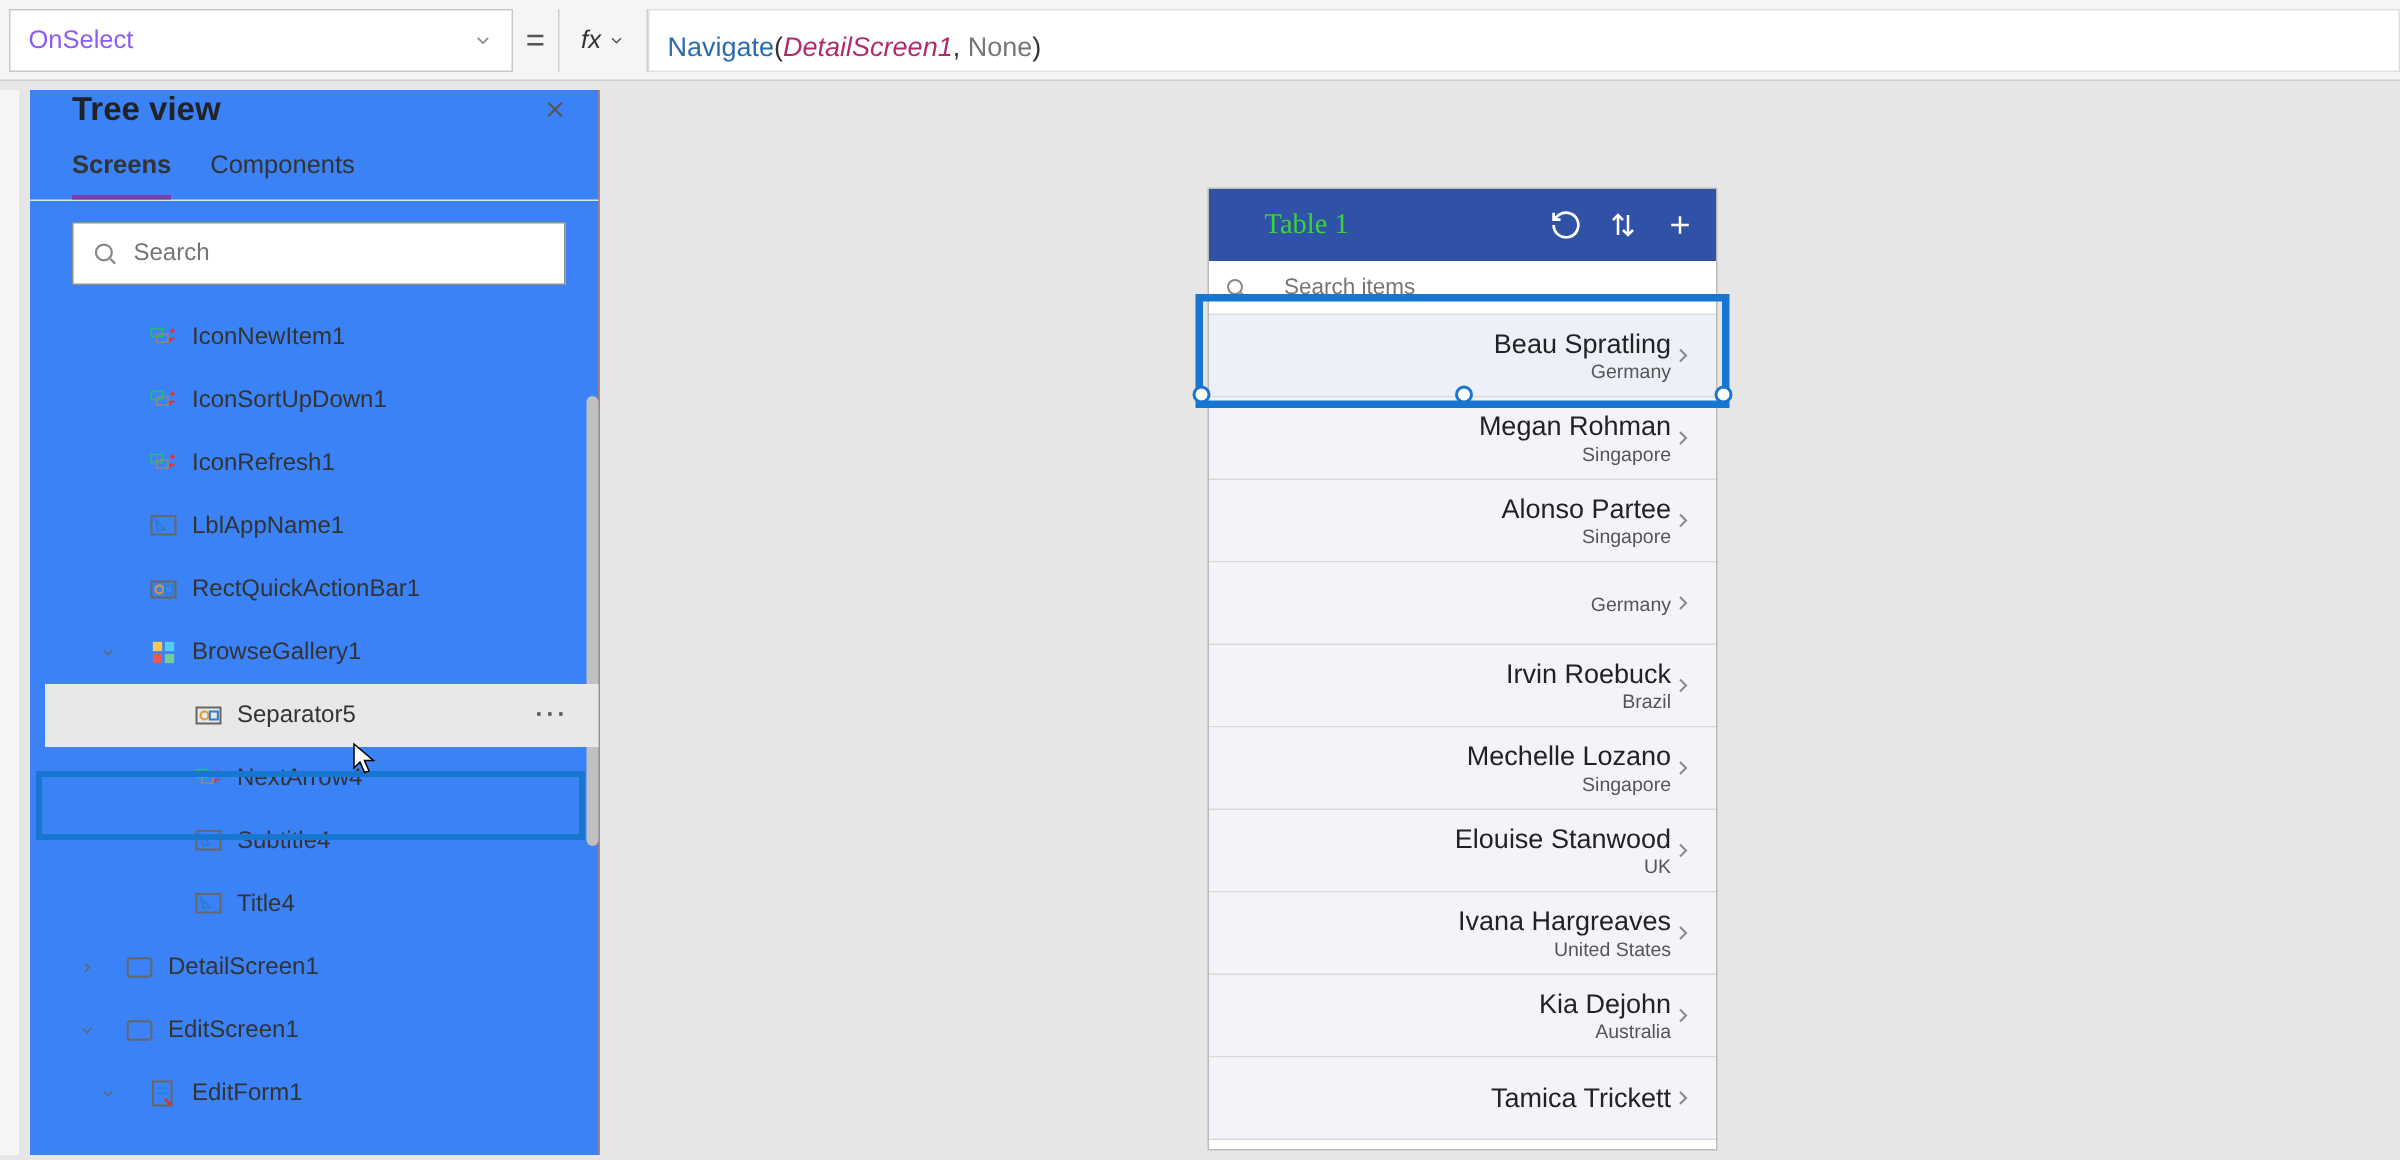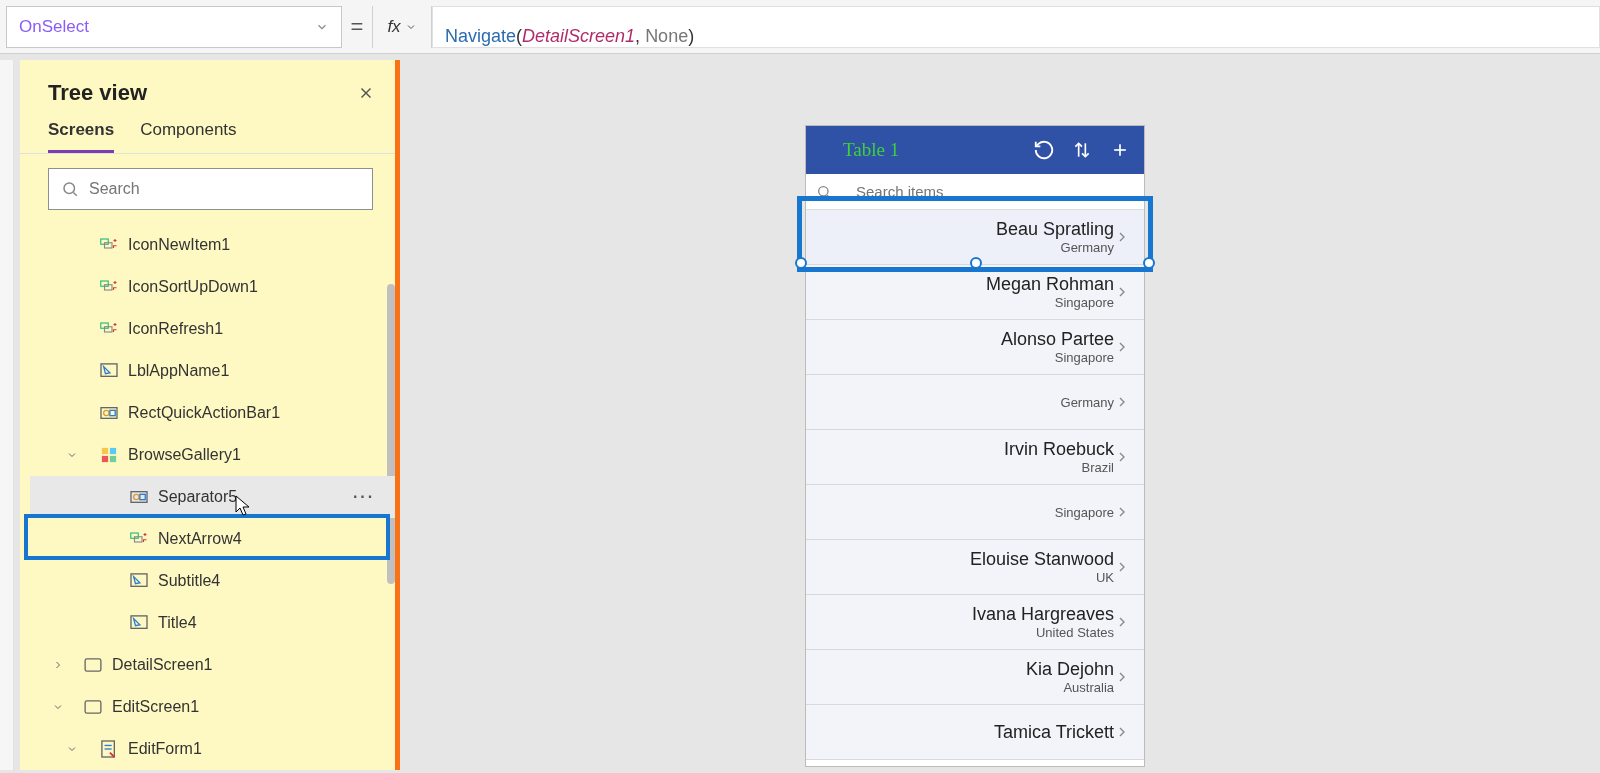--- a/index.html
+++ b/index.html
@@ -3,28 +3,28 @@
 <meta charset="utf-8">
 <style>
   * { box-sizing: border-box; margin: 0; padding: 0; font-family: "Segoe UI", Arial, sans-serif; }
   body { width: 1600px; height: 773px; background: #e6e6e6; overflow: hidden; position: relative; }
 
   
   .topbar { position: absolute; top: 0; left: 0; right: 0; height: 54px; background: #f5f5f5; border-bottom: 1px solid #d0d0d0; display: flex; align-items: center; }
   .prop-select { margin-left: 6px; width: 336px; height: 42px; border: 1px solid #c8c8c8; background: #fff; display: flex; align-items: center; padding: 0 12px; font-size: 17px; color: #8b5cf6; justify-content: space-between; }
   .eq { width: 30px; text-align: center; font-size: 22px; color: #555; }
   .fx { width: 60px; height: 42px; border-left:1px solid #d0d0d0; border-right:1px solid #d0d0d0; display:flex; align-items:center; justify-content:center; gap:4px; color:#333; font-size:17px; font-style: italic; font-family: "Segoe UI", serif;}
-  .formula { flex:1; height:42px; background:#fff; border:1px solid #e0e0e0; padding:0 12px; display:flex; align-items:flex-end; font-family: Consolas, monospace; font-size:18px; }
+  .formula { flex:1; height:42px; background:#fff; border:1px solid #e0e0e0; padding:14px 12px; display:flex; align-items:flex-start; font-family: Consolas, monospace; font-size:18px; }
   .fn-name { color:#2b6cb0; }
   .fn-paren { color:#333; }
   .fn-arg { color:#b02b6c; font-style: italic;}
   .fn-kw { color:#777; }
 
   
-  .leftpanel { position:absolute; top:60px; left:20px; width:380px; background:#fef9c3; border-right:5px solid #f97316; height:710px; padding-top:20px; }
+  .leftpanel { position:absolute; top:60px; left:20px; width:380px; background:#3b82f6; border-right:1px solid #f97316; height:710px; }
   .lp-header { display:flex; justify-content:space-between; align-items:center; padding:0 20px 14px 28px; }
   .lp-title { font-size:22px; font-weight:600; color:#222; }
   .lp-close { font-size:20px; color:#666; cursor:pointer; }
   .tabs { display:flex; gap:26px; padding:0 28px; border-bottom:1px solid #e0e0e0; margin-bottom:14px;}
   .tab { font-size:17px; padding-bottom:10px; color:#333; cursor:pointer; }
   .tab.active { border-bottom:3px solid #7b3fab; font-weight:600; }
   .search-box { margin:0 22px 14px 28px; height:42px; border:1px solid #8f8f8f; display:flex; align-items:center; padding:0 12px; gap:10px; background:#fff;}
   .search-box input { border:none; outline:none; font-size:16px; flex:1; background:transparent;}
   .tree { padding-left:10px; position:relative; }
   .tree-item { display:flex; align-items:center; height:42px; padding-left:70px; font-size:16px; color:#333; gap:10px; position:relative; }
@@ -361,20 +361,21 @@
           <div class="g-sub">Brazil</div>
         </div>
         <div class="g-chev">
           <svg width="16" height="16" viewBox="0 0 24 24" fill="none" stroke="#888" stroke-width="2">
             <polyline points="9 18 15 12 9 6"></polyline>
           </svg>
         </div>
       </div>
       <div class="g-item">
         <div class="g-text">
+          <div class="g-title">Mechelle Lozano</div>
           <div class="g-sub">Singapore</div>
         </div>
         <div class="g-chev">
           <svg width="16" height="16" viewBox="0 0 24 24" fill="none" stroke="#888" stroke-width="2">
             <polyline points="9 18 15 12 9 6"></polyline>
           </svg>
         </div>
       </div>
       <div class="g-item">
         <div class="g-text">

